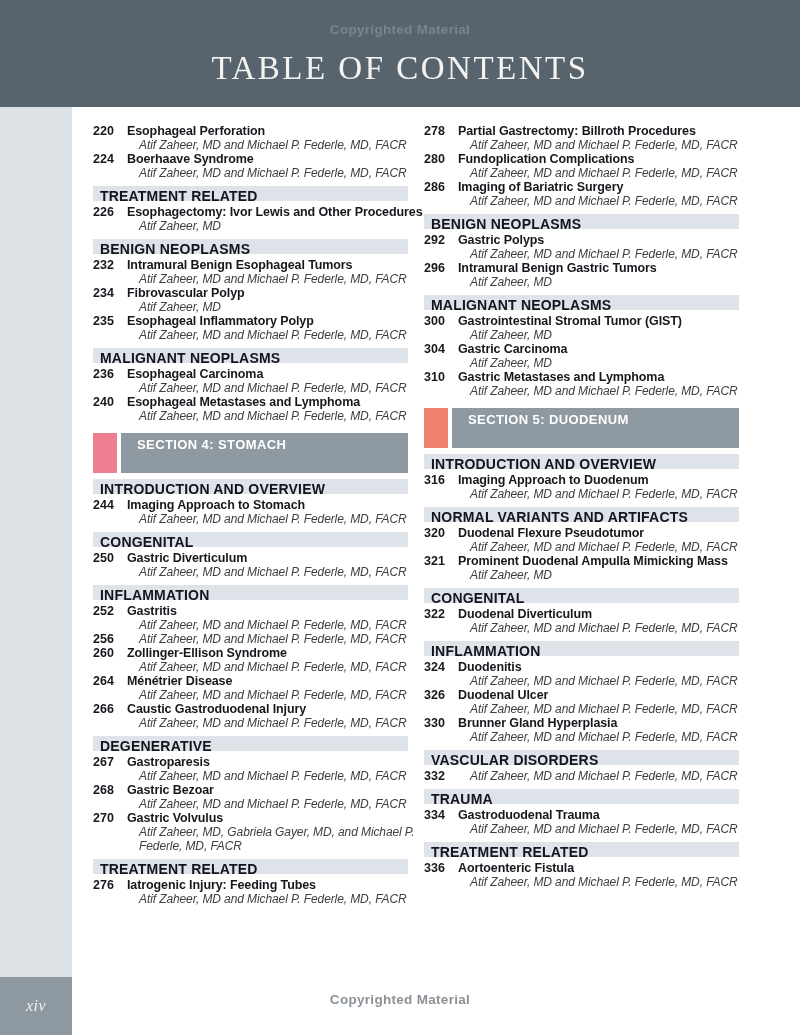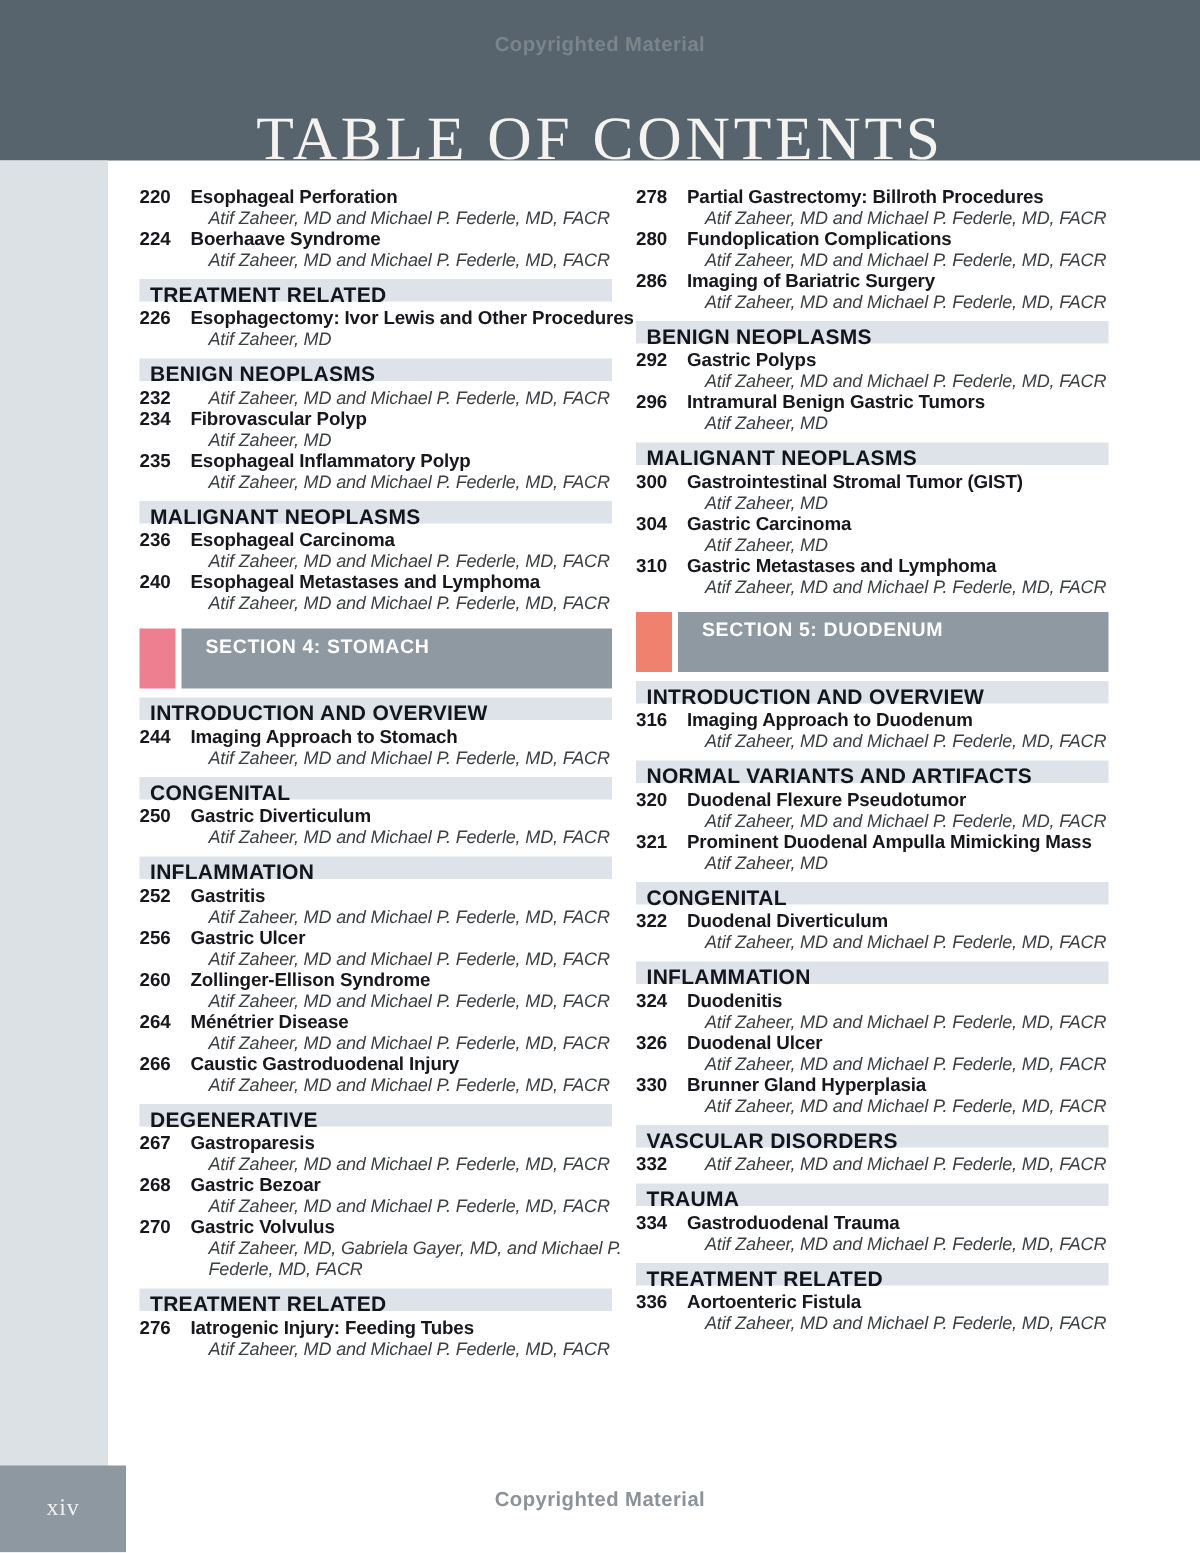--- a/index.html
+++ b/index.html
@@ -27,47 +27,48 @@
     top: 22px;
     width: 100%;
     text-align: center;
     font-size: 13.5px;
     font-weight: bold;
     color: #7b848b;
     letter-spacing: 0.3px;
   }
   .toc-title {
     position: absolute;
-    top: 68px;
+    top: 50px;
     width: 100%;
     text-align: center;
     font-family: "Liberation Serif", serif;
     font-weight: normal;
-    font-size: 41px;
+    font-size: 33px;
     color: #f4f3ef;
     letter-spacing: 2.5px;
   }
 
   
   .left-rail {
     position: absolute;
     top: 107px; left: 0;
     width: 72px;
     height: 928px;
     background: #dce1e6;
   }
   .page-tab {
     position: absolute;
     left: 0; top: 977px;
-    width: 84px;
+    width: 72px;
     height: 58px;
     background: #8d98a1;
     display: flex;
     align-items: center;
     justify-content: center;
+    font-style: italic;
   }
   .page-tab span {
     font-family: "Liberation Serif", serif;
     font-size: 16px;
     color: #eef0f2;
     letter-spacing: 0.5px;
   }
 
   
   .content {
@@ -197,20 +198,21 @@
           <span class="num">226</span>
           <div class="body">
             <div class="title">Esophagectomy: Ivor Lewis and Other Procedures</div>
             <div class="authors">Atif Zaheer, MD</div>
           </div>
         </div>
         <div class="subheader">BENIGN NEOPLASMS</div>
         <div class="entry">
           <span class="num">232</span>
           <div class="body">
+            <div class="title">Intramural Benign Esophageal Tumors</div>
             <div class="authors">Atif Zaheer, MD and Michael P. Federle, MD, FACR</div>
           </div>
         </div>
         <div class="entry">
           <span class="num">234</span>
           <div class="body">
             <div class="title">Fibrovascular Polyp</div>
             <div class="authors">Atif Zaheer, MD</div>
           </div>
         </div>
@@ -260,21 +262,20 @@
         <div class="entry">
           <span class="num">252</span>
           <div class="body">
             <div class="title">Gastritis</div>
             <div class="authors">Atif Zaheer, MD and Michael P. Federle, MD, FACR</div>
           </div>
         </div>
         <div class="entry">
           <span class="num">256</span>
           <div class="body">
-            <div class="title">Gastric Ulcer</div>
             <div class="authors">Atif Zaheer, MD and Michael P. Federle, MD, FACR</div>
           </div>
         </div>
         <div class="entry">
           <span class="num">260</span>
           <div class="body">
             <div class="title">Zollinger-Ellison Syndrome</div>
             <div class="authors">Atif Zaheer, MD and Michael P. Federle, MD, FACR</div>
           </div>
         </div>

